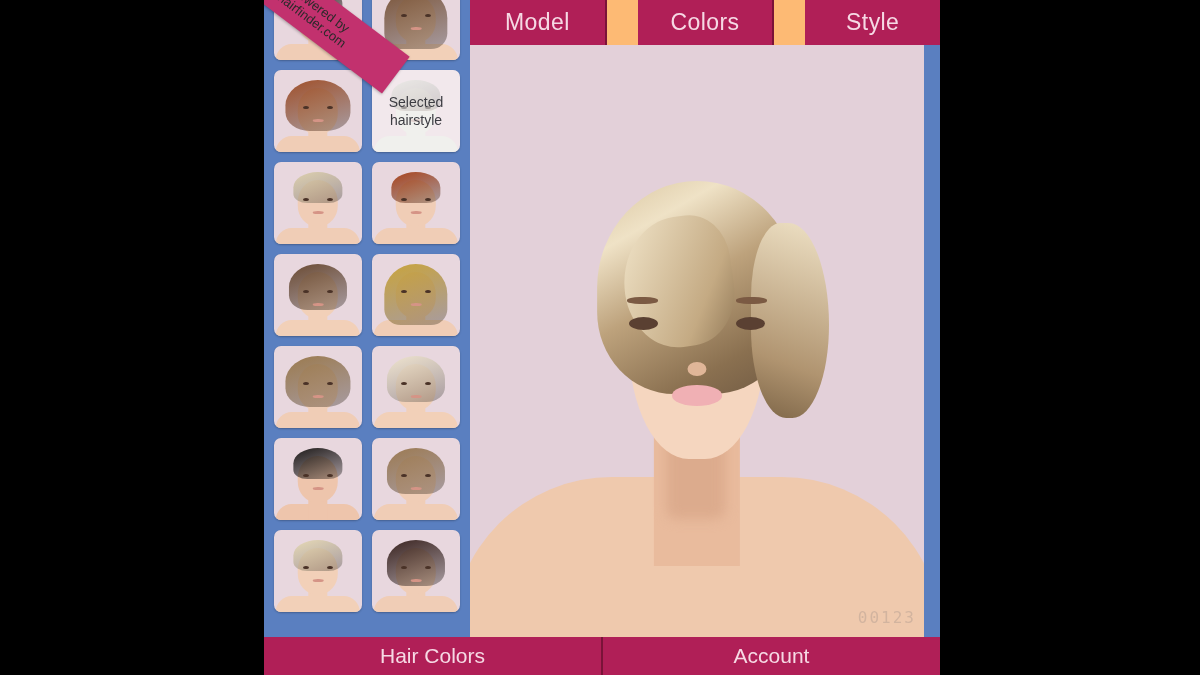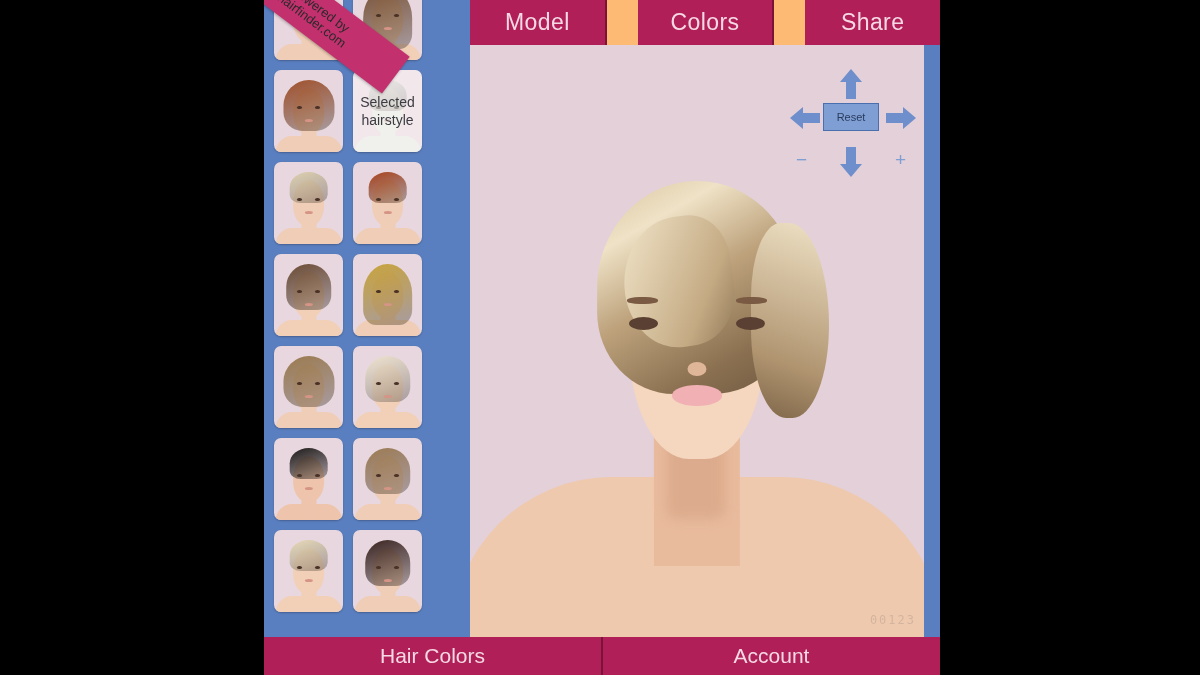--- a/index.html
+++ b/index.html
@@ -33,21 +33,21 @@
   
   #sidebar {
     position:absolute; left:0; top:0; width:206px; height:637px;
     background:#5a7fc0; overflow:hidden;
   }
   #thumbgrid {
     position:absolute; left:0; top:-22px; width:206px;
     display:flex; flex-wrap:wrap; padding:0 10px; gap:10px 10px;
   }
   .thumb {
-    width:69px; height:82px; border-radius:7px; overflow:hidden;
+    width:88px; height:82px; border-radius:7px; overflow:hidden;
     position:relative; background:#e8d7de;
     box-shadow:0 1px 2px rgba(0,0,0,.25);
   }
   .thumb .face { position:absolute; inset:0; }
   
   .face .neck {
     position:absolute; left:50%; top:58%; width:22%; height:42%;
     transform:translateX(-50%); background:#e7c0a8; border-radius:6px 6px 0 0;
   }
   .face .shoulders {
@@ -148,21 +148,21 @@
   #p-nose {
     position:absolute; left:50%; top:53.5%; width:4.2%; height:2.4%;
     transform:translateX(-50%); background:#e0b698; border-radius:50%;
   }
   #p-lips {
     position:absolute; left:50%; top:57.5%; width:11%; height:3.4%;
     transform:translateX(-50%); background:#f0b0b4; border-radius:50%;
   }
   #watermark {
     position:absolute; right:8px; bottom:10px; color:#c9ad9b;
-    font-size:12px; letter-spacing:2px;
+    font-size:16px; letter-spacing:2px;
     font-family:"DejaVu Sans Mono", monospace; opacity:.75;
   }
 
   
   #dpad { position:absolute; right:14px; top:24px; width:120px; height:110px; }
   .arrow { position:absolute; color:#6f8fcc; line-height:1; font-size:0; }
   .arrow svg { display:block; }
   #a-up    { left:50px; top:0; }
   #a-down  { left:50px; top:78px; }
   #a-left  { left:0;  top:38px; }
@@ -195,21 +195,21 @@
 
 <div id="screen">
 
   <div id="app">
 
     <div id="topnav">
       <div class="spacer-left"></div>
       <div class="navwrap">
         <div class="navbtn">Model</div>
         <div class="navbtn">Colors</div>
-        <div class="navbtn">Share</div>
+        <div class="navbtn">Style</div>
       </div>
     </div>
 
     <div id="sidebar">
       <div id="thumbgrid">
           <div class="thumb">
             <div class="face">
               <div class="shoulders" style="background: rgb(240, 205, 182);"></div>
               <div class="neck" style="background: rgb(240, 205, 182);"></div>
               <div class="head" style="background: rgb(240, 205, 182);"></div>
@@ -386,45 +386,20 @@
         <div class="p-brow l"></div>
         <div class="p-brow r"></div>
         <div class="p-eye l"></div>
         <div class="p-eye r"></div>
         <div id="p-nose"></div>
         <div id="p-lips"></div>
       </div>
 
       <div id="watermark">00123</div>
 
-      <div id="dpad">
-        <div class="arrow" id="a-up">
-          <svg width="22" height="30" viewBox="0 0 22 30">
-              <path d="M11 0 L22 13 H16 V30 H6 V13 H0 Z" fill="#6f8fcc"></path>
-            </svg>
-        </div>
-        <div class="arrow" id="a-left">
-          <svg width="30" height="22" viewBox="0 0 30 22">
-              <path d="M0 11 L13 0 V6 H30 V16 H13 V22 Z" fill="#6f8fcc"></path>
-            </svg>
-        </div>
-        <div class="arrow" id="a-right">
-          <svg width="30" height="22" viewBox="0 0 30 22">
-              <path d="M30 11 L17 22 V16 H0 V6 H17 V0 Z" fill="#6f8fcc"></path>
-            </svg>
-        </div>
-        <div class="arrow" id="a-down">
-          <svg width="22" height="30" viewBox="0 0 22 30">
-              <path d="M11 30 L0 17 H6 V0 H16 V17 H22 Z" fill="#6f8fcc"></path>
-            </svg>
-        </div>
-        <div id="reset-btn">Reset</div>
-        <div class="zoomsign" id="z-minus">−</div>
-        <div class="zoomsign" id="z-plus">+</div>
-      </div>
 
     </div>
 
     <div id="bottomnav">
       <div class="botbtn">Hair Colors</div>
       <div class="botbtn">Account</div>
     </div>
 
   </div>
 </div>

